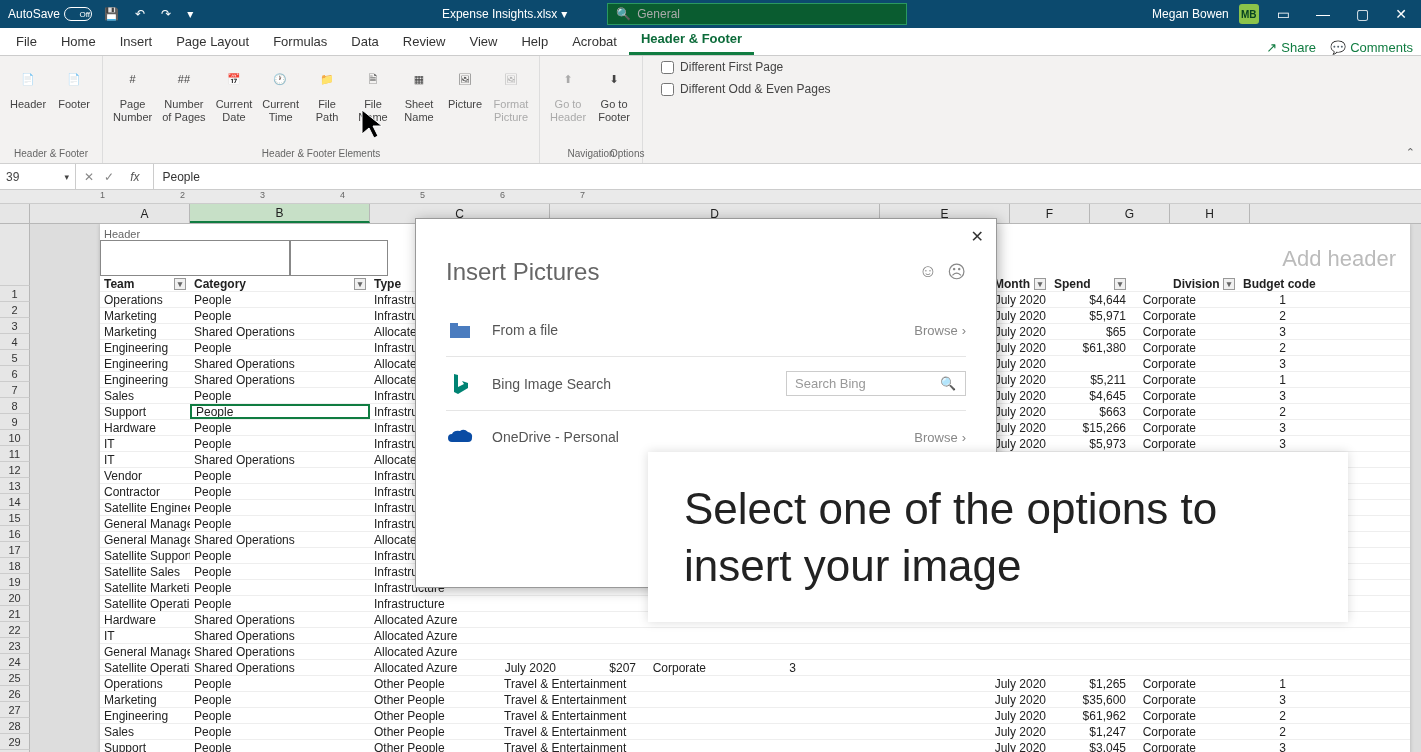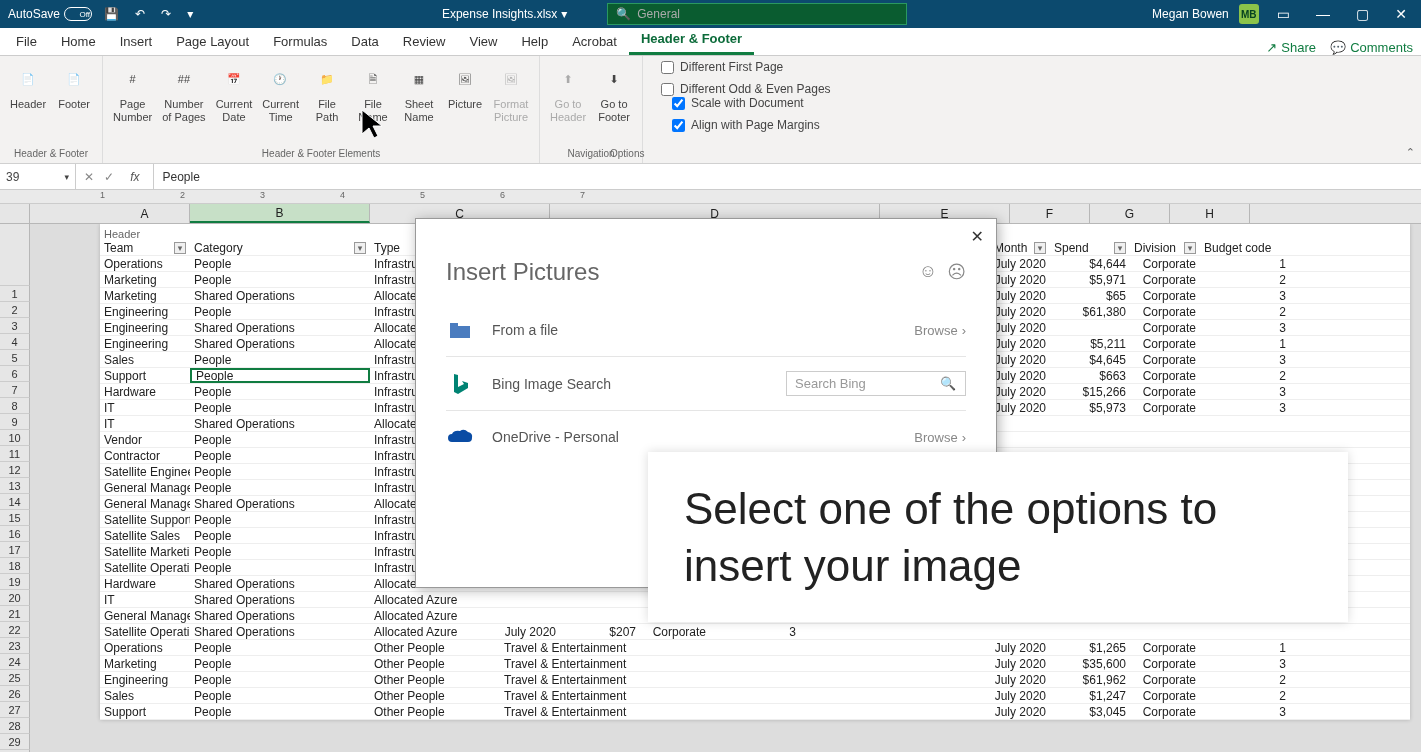--- a/index.html
+++ b/index.html
@@ -65,21 +65,21 @@
 
 .header-section { padding: 4px 0 0 0; }
 .header-label { font-size: 11px; color: #666; padding-left: 4px; }
 .header-boxes { display: flex; height: 36px; }
 .header-box { border: 1px solid #888; background: #fff; }
 .header-add { color: #bbb; font-size: 22px; padding: 6px 14px; }
 
 
 .data-table { font-size: 12px; color: #222; }
 .data-row { display: flex; height: 16px; border-bottom: 1px solid #eee; }
-.data-row.header { font-weight: 400; }
+.data-row.header { font-weight: 700; }
 .cell { padding: 0 4px; white-space: nowrap; overflow: hidden; display: flex; align-items: center; }
 .cell.filter { justify-content: space-between; }
 .filter-arrow { font-size: 9px; color: #666; border: 1px solid #999; width: 12px; height: 12px; display: flex; align-items: center; justify-content: center; background: #f0f0f0; }
 .active-cell { border: 2px solid #107c41; }
 
 
 .dialog { position: absolute; left: 415px; top: 218px; width: 582px; height: 370px; background: #fff; border: 1px solid #999; box-shadow: 2px 2px 12px rgba(0,0,0,.3); z-index: 100; }
 .dialog-header { display: flex; justify-content: flex-end; align-items: center; padding: 8px 12px; gap: 10px; color: #555; }
 .dialog-close { cursor: pointer; font-size: 16px; color: #333; }
 .dialog-title { font-size: 24px; color: #666; padding: 4px 30px 18px 30px; display: flex; align-items: center; justify-content: space-between; }
@@ -224,30 +224,20 @@
   </div>
   <div class="ribbon-group" style="flex-direction:column; border-right:none;">
     <div class="ribbon-options">
       <label class="ribbon-check">
           <input type="checkbox" style="">
           <span>Different First Page</span>
         </label>
       <label class="ribbon-check">
           <input type="checkbox" style="">
           <span>Different Odd &amp; Even Pages</span>
-        </label>
-    </div>
-    <div class="ribbon-options">
-      <label class="ribbon-check">
-          <input type="checkbox" checked="" style="">
-          <span>Scale with Document</span>
-        </label>
-      <label class="ribbon-check">
-          <input type="checkbox" checked="" style="">
-          <span>Align with Page Margins</span>
         </label>
     </div>
     <div class="ribbon-group-label" style="position:absolute; left:610px; bottom:2px;">Options</div>
   </div>
   <div class="ribbon-collapse">⌃</div>
 </div>
 
 <div class="formula-bar">
   <div class="name-box">
       <span>39</span>
@@ -318,20 +308,26 @@
       <div class="rowhead">26</div>
       <div class="rowhead">27</div>
       <div class="rowhead">28</div>
       <div class="rowhead">29</div>
       <div class="rowhead">30</div>
     </div>
   <div class="sheet-area">
     <div class="print-page">
       <div class="header-section">
         <div class="header-label">Header</div>
+        <div class="header-boxes">
+          <div class="header-box" style="width:190px;"></div>
+          <div class="header-box" style="width:98px;"></div>
+          <div style="flex:1;"></div>
+          <div class="header-add">Add header</div>
+        </div>
       </div>
       <div class="data-table" id="data-table">
           <div class="data-row header">
             <div class="cell filter" style="width: 90px;">
               <span>Team</span>
               <span class="filter-arrow">▾</span>
             </div>
             <div class="cell filter" style="width: 180px; gap: 25px;">
               <span>Category</span>
               <span class="filter-arrow">▾</span>
@@ -344,21 +340,21 @@
               <span></span>
             </div>
             <div class="cell filter" style="width: 60px;">
               <span>Month</span>
               <span class="filter-arrow">▾</span>
             </div>
             <div class="cell filter" style="width: 80px;">
               <span>Spend</span>
               <span class="filter-arrow">▾</span>
             </div>
-            <div class="cell filter" style="width: 70px;">
+            <div class="cell filter" style="width: 70px; margin-left: 39px;">
               <span>Division</span>
               <span class="filter-arrow">▾</span>
             </div>
             <div class="cell filter" style="width: 90px; gap: 36px;">
               <span>Budget code</span>
               <span class="filter-arrow">▾</span>
             </div>
           </div>
           <div class="data-row">
             <div class="cell" style="width: 90px;">Operations</div>

